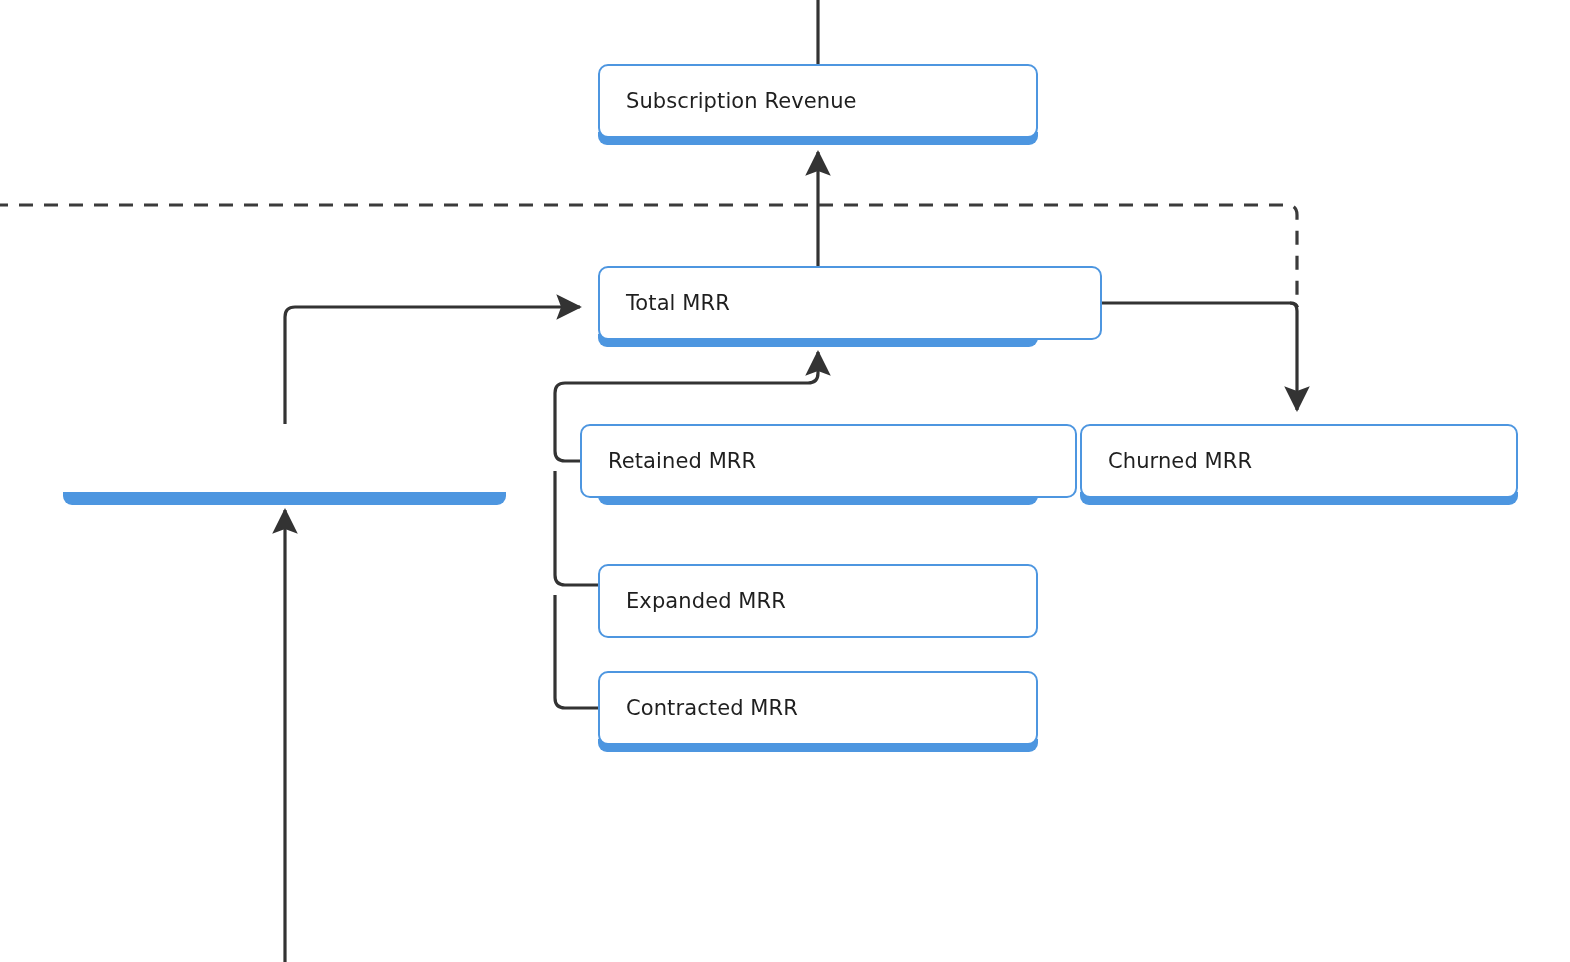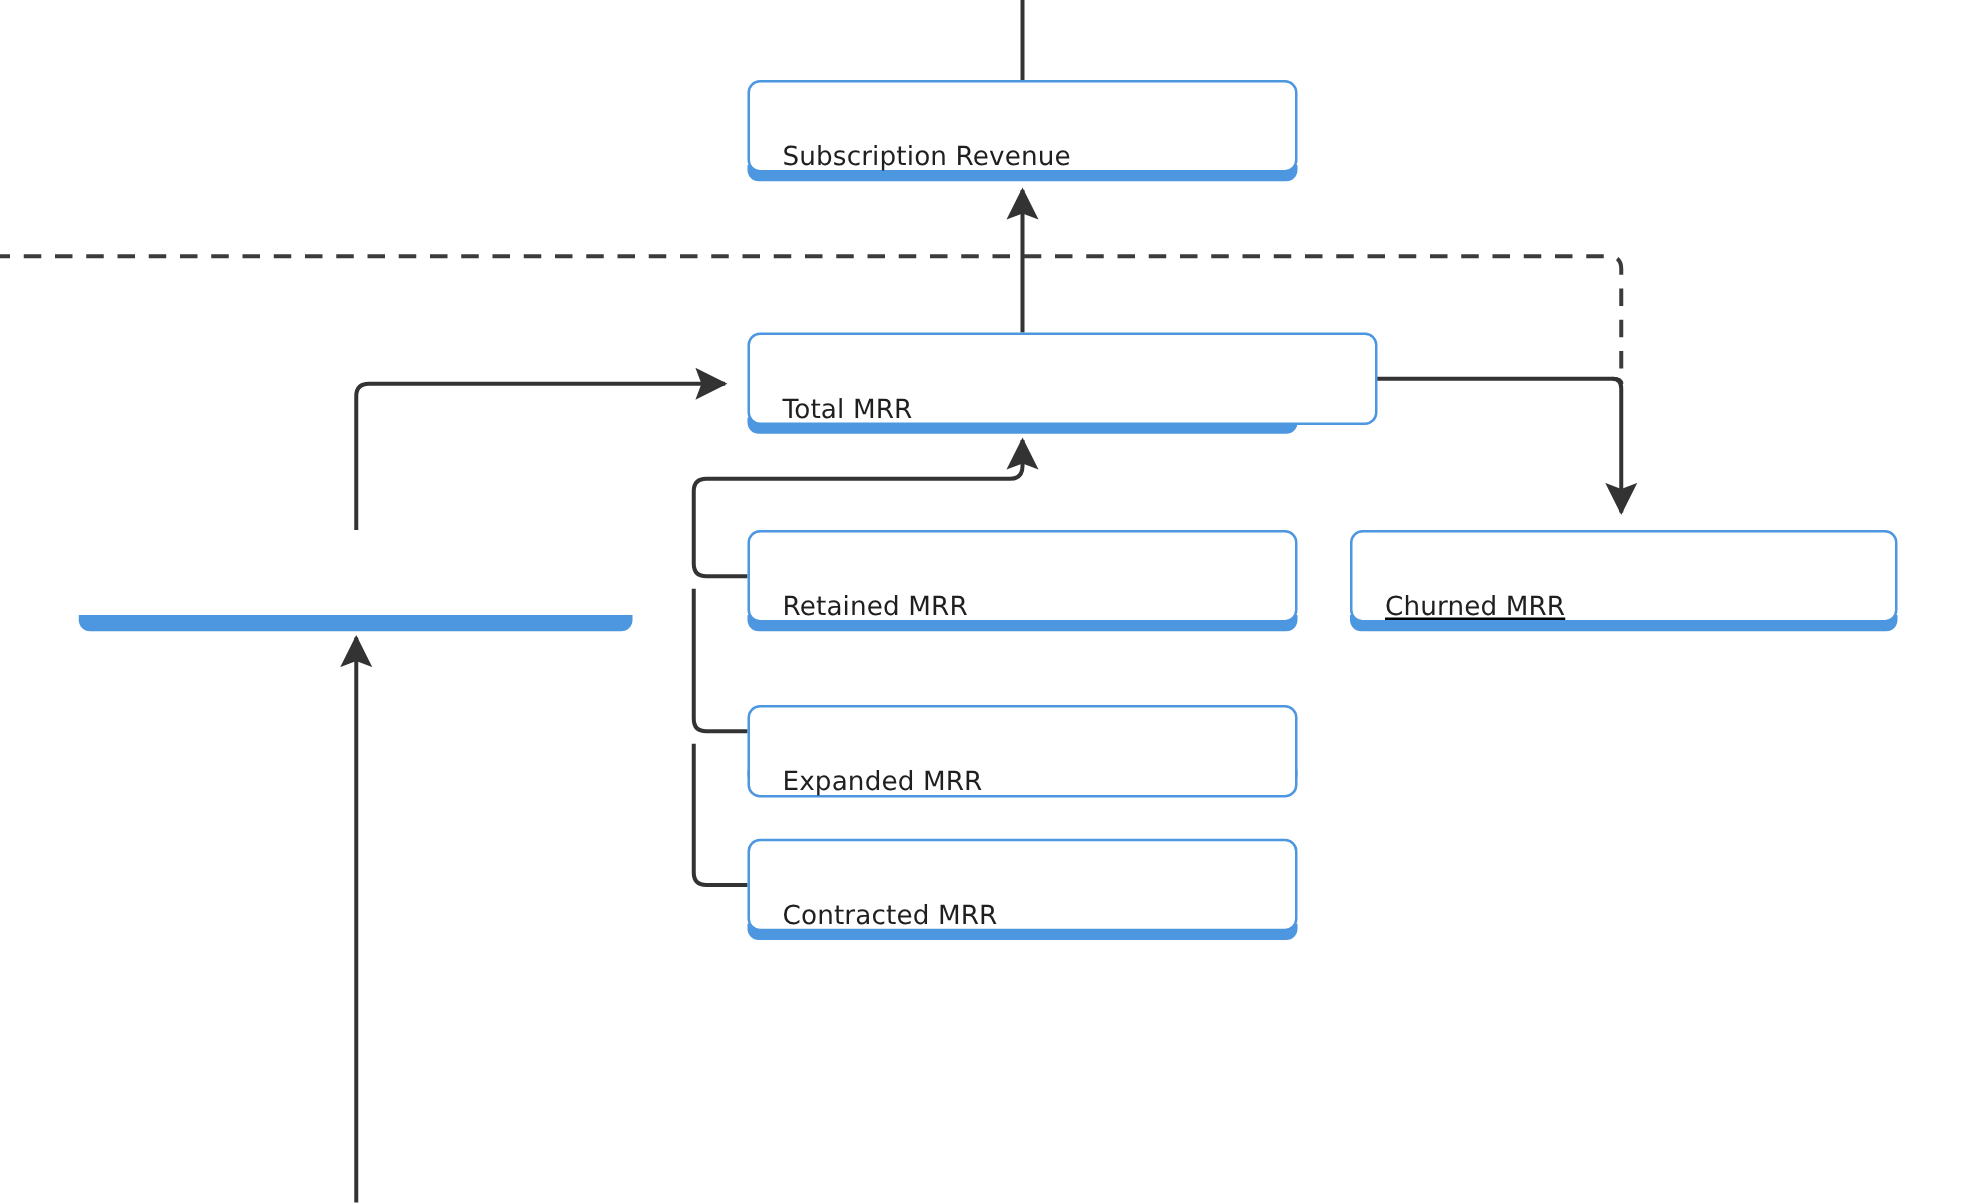--- a/index.html
+++ b/index.html
@@ -28,21 +28,21 @@
     height: 962px;
     pointer-events: none;
   }
   .node {
     position: absolute;
     box-sizing: border-box;
     background: #ffffff;
     border: 2px solid #4d96e0;
     border-radius: 10px;
     display: flex;
-    align-items: flex-end;
+    align-items: center;
     z-index: 5;
   }
   .node-accent {
     position: absolute;
     background: #4d96e0;
     border-radius: 0 0 9px 9px;
     z-index: 4;
   }
   .node-label {
     font-size: 21px;
@@ -106,26 +106,26 @@
   </div>
 
   <div class="node-accent" style="left:598px; top:334px; width:440px; height:13px;"></div>
   <div class="node" style="left:598px; top:266px; width:504px; height:74px;">
     <span class="node-label">Total MRR</span>
   </div>
 
   <div class="node-accent" style="left:63px; top:492px; width:443px; height:13px;"></div>
 
   <div class="node-accent" style="left:598px; top:492px; width:440px; height:13px;"></div>
-  <div class="node" style="left:598px; top:424px; width:440px; height:74px;">
+  <div class="node" style="left:580px; top:424px; width:497px; height:74px;">
     <span class="node-label">Retained MRR</span>
   </div>
 
   <div class="node-accent" style="left:1080px; top:492px; width:438px; height:13px;"></div>
-  <div class="node" style="left:1080px; top:424px; width:438px; height:74px;text-decoration:underline;">
+  <div class="node" style="left:1080px; top:424px; width:438px; height:74px;">
     <span class="node-label">Churned MRR</span>
   </div>
 
   <div class="node-accent" style="left:598px; top:616px; width:440px; height:13px;"></div>
   <div class="node" style="left:598px; top:548px; width:440px; height:74px;margin-top:16px;">
     <span class="node-label">Expanded MRR</span>
   </div>
 
   <div class="node-accent" style="left:598px; top:739px; width:440px; height:13px;"></div>
   <div class="node" style="left:598px; top:671px; width:440px; height:74px;">

